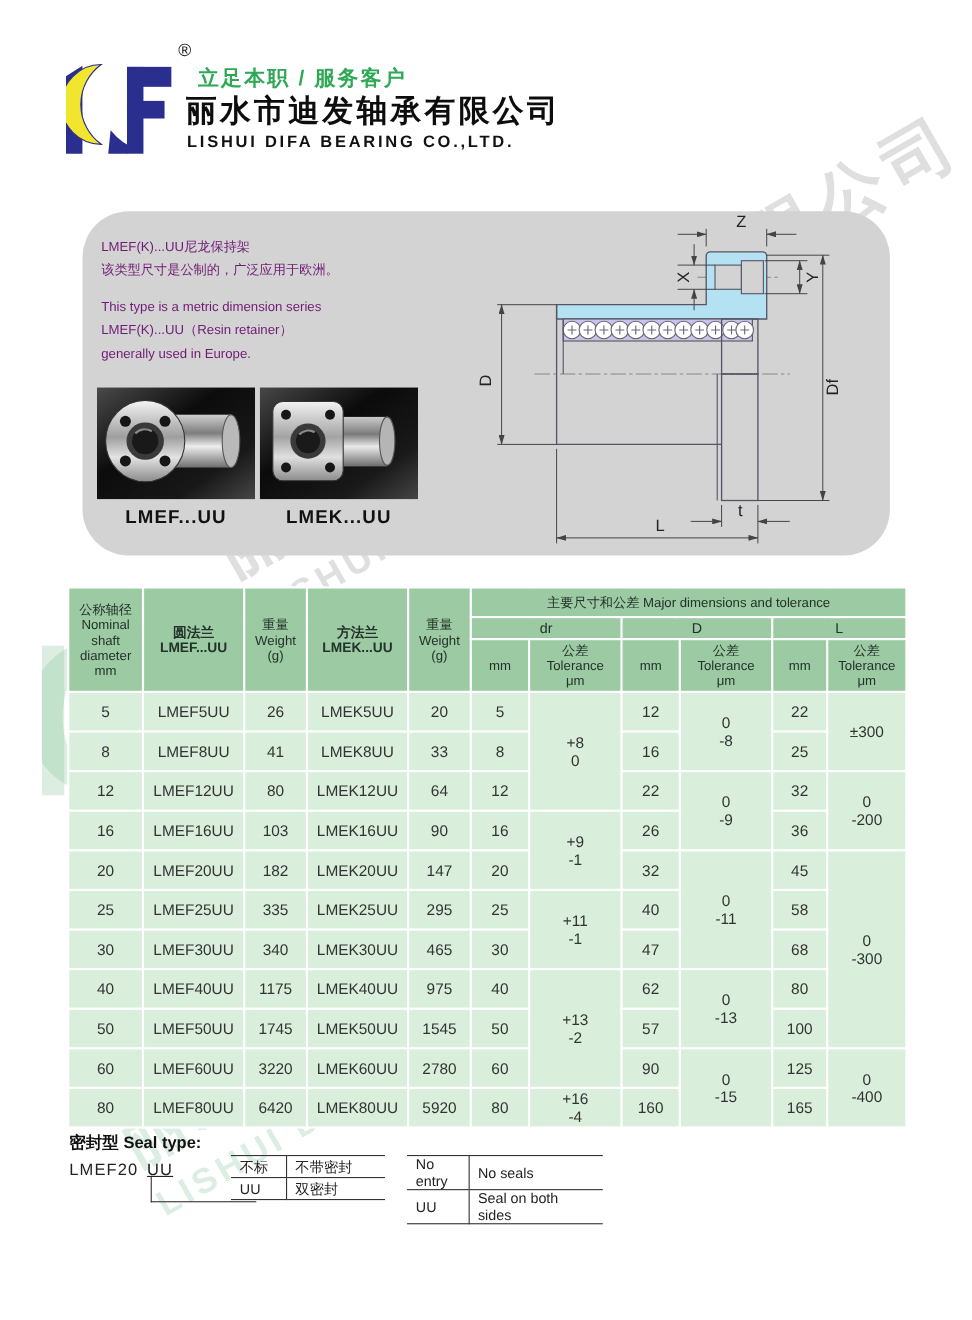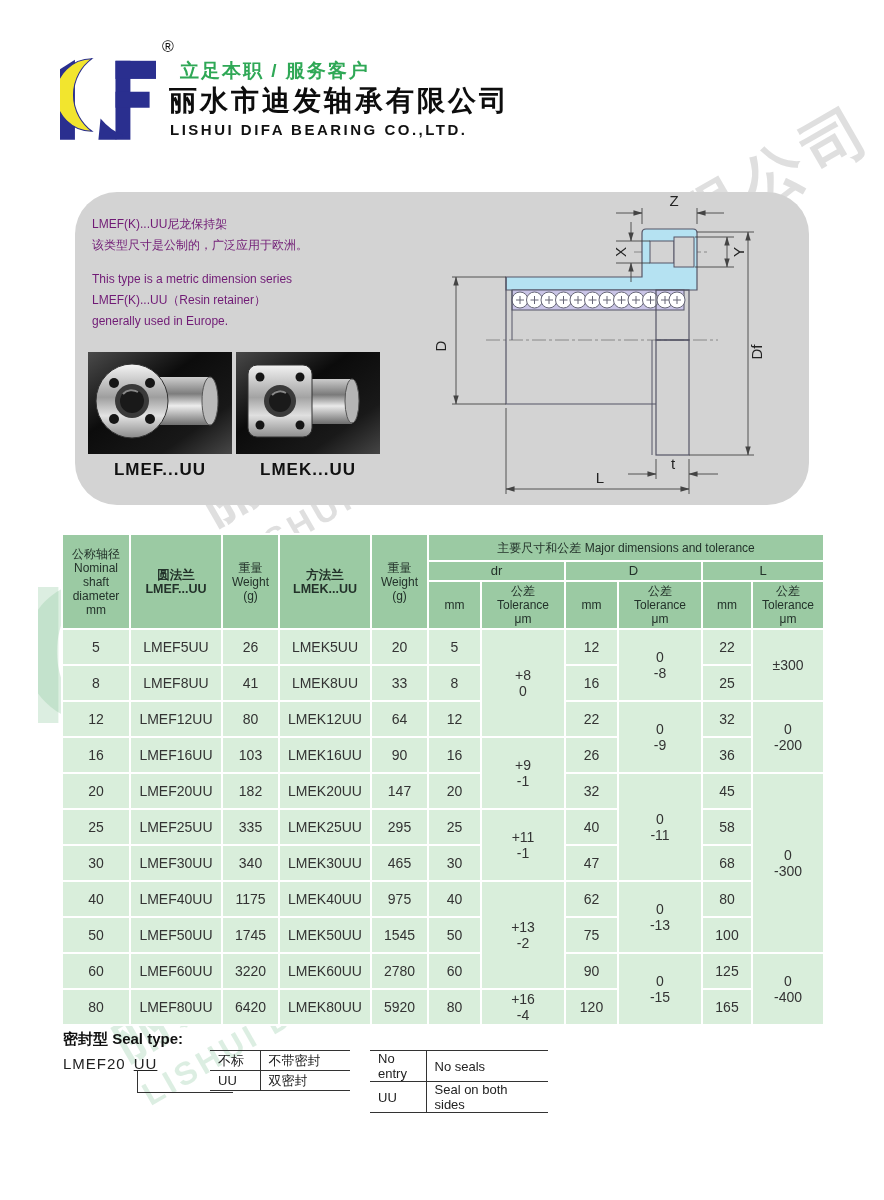--- a/index.html
+++ b/index.html
@@ -416,21 +416,21 @@
 -13</td>
             <td>80</td>
           </tr>
           <tr>
             <td>50</td>
             <td>LMEF50UU</td>
             <td>1745</td>
             <td>LMEK50UU</td>
             <td>1545</td>
             <td>50</td>
-            <td>75</td>
+            <td>57</td>
             <td>100</td>
           </tr>
           <tr>
             <td>60</td>
             <td>LMEF60UU</td>
             <td>3220</td>
             <td>LMEK60UU</td>
             <td>2780</td>
             <td>60</td>
             <td>90</td>
@@ -442,21 +442,21 @@
           </tr>
           <tr>
             <td>80</td>
             <td>LMEF80UU</td>
             <td>6420</td>
             <td>LMEK80UU</td>
             <td>5920</td>
             <td>80</td>
             <td>+16
 -4</td>
-            <td>120</td>
+            <td>160</td>
             <td>165</td>
           </tr>
         </tbody>
     </table>
   </div>
 
   <div class="seal-title">密封型 Seal type:</div>
   <div class="seal-example">
     <span>LMEF20</span><span class="suffix">UU</span>
   </div>

